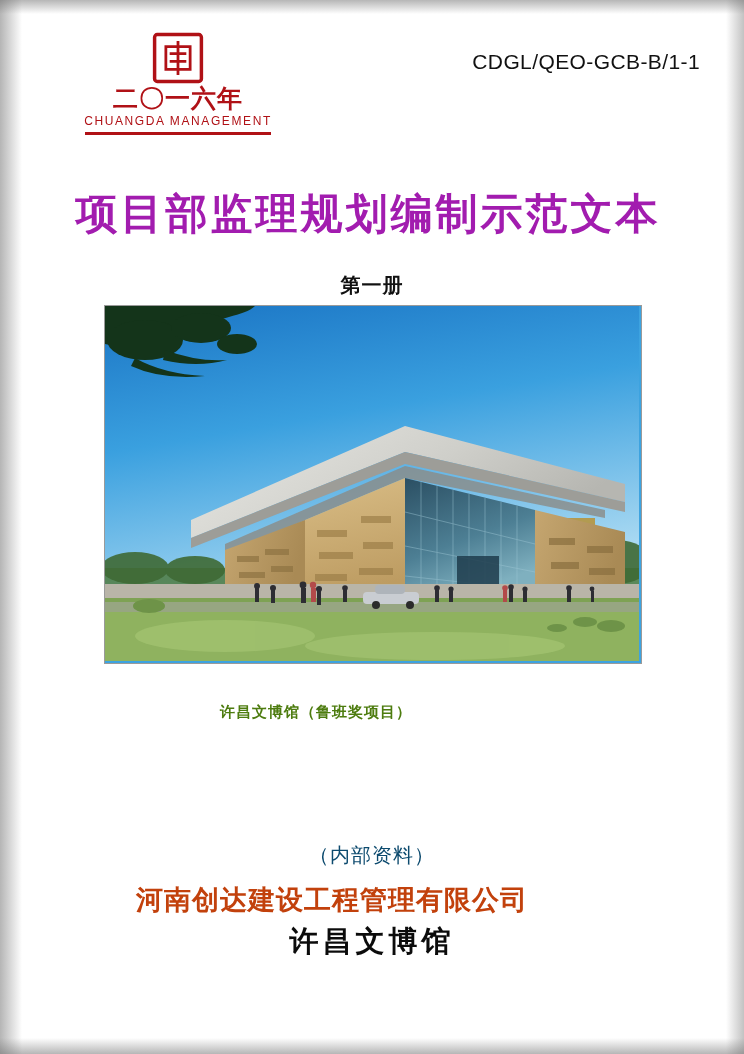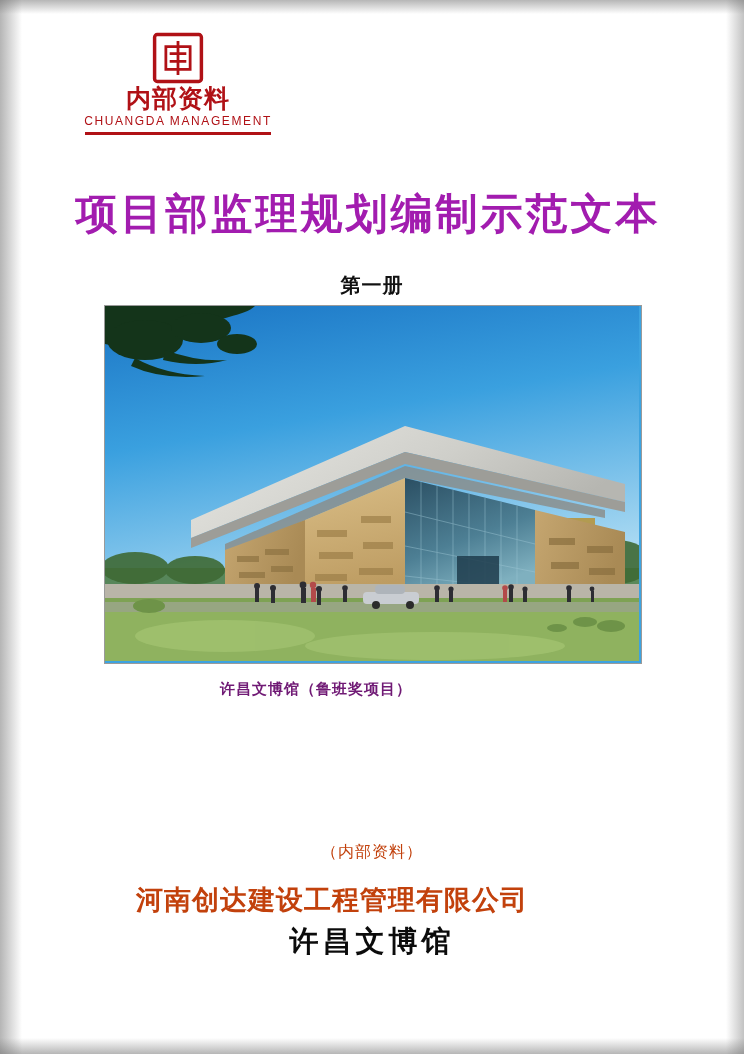--- a/index.html
+++ b/index.html
@@ -153,41 +153,41 @@
     width: 536px;
     height: 357px;
     border: 1px solid #9a9a9a;
     overflow: hidden;
     background: #3da3e0;
   }
   .photo-svg { display: block; }
 
   .photo-caption {
     position: absolute;
-    top: 680px;
+    top: 703px;
     left: 0;
     width: 632px;
     text-align: center;
     font-family: "DejaVu Sans", sans-serif;
     font-size: 15px;
     font-weight: bold;
-    color: #701a75;
+    color: #4d7c0f;
     letter-spacing: 1px;
   }
 
   
   .footer-note {
     position: absolute;
     top: 842px;
     left: 0;
     width: 744px;
     text-align: center;
     font-family: "DejaVu Sans", sans-serif;
-    font-size: 16px;
-    color: #c2410c;
+    font-size: 20px;
+    color: #0c4a6e;
     letter-spacing: 1px;
   }
   .footer-company {
     position: absolute;
     top: 882px;
     left: 0;
     width: 664px;
     text-align: center;
     font-family: "DejaVu Sans", sans-serif;
     font-size: 27px;
@@ -213,25 +213,26 @@
 
 <div class="page">
 
   <div class="header">
 
     <div class="logo-block">
       <svg class="logo-mark" viewBox="0 0 60 60">
         <rect x="3" y="3" width="54" height="54" rx="3" fill="none" stroke="#b01116" stroke-width="4"></rect>
         <path d="M16 17 h28 M16 17 v26 M44 17 v26 M16 43 h28 M30 12 v36 M22 25 h16 M22 34 h16" fill="none" stroke="#b01116" stroke-width="3.2" stroke-linecap="square"></path>
       </svg>
-      <div class="logo-name">内部资料</div>
+      <div class="logo-name">二〇一六年</div>
       <div class="logo-sub">CHUANGDA MANAGEMENT</div>
       <div class="logo-rule"></div>
     </div>
 
+    <div class="doc-code">CDGL/QEO-GCB-B/1-1</div>
   </div>
 
   <div class="title-main">项目部监理规划编制示范文本</div>
   <div class="title-volume">第一册</div>
 
   <div class="photo-frame">
     <svg class="photo-svg" width="534" height="355" viewBox="0 0 534 355">
       <defs>
         <linearGradient id="sky" x1="0" y1="0" x2="0.3" y2="1">
           <stop offset="0%" stop-color="#1a74c4"></stop>

